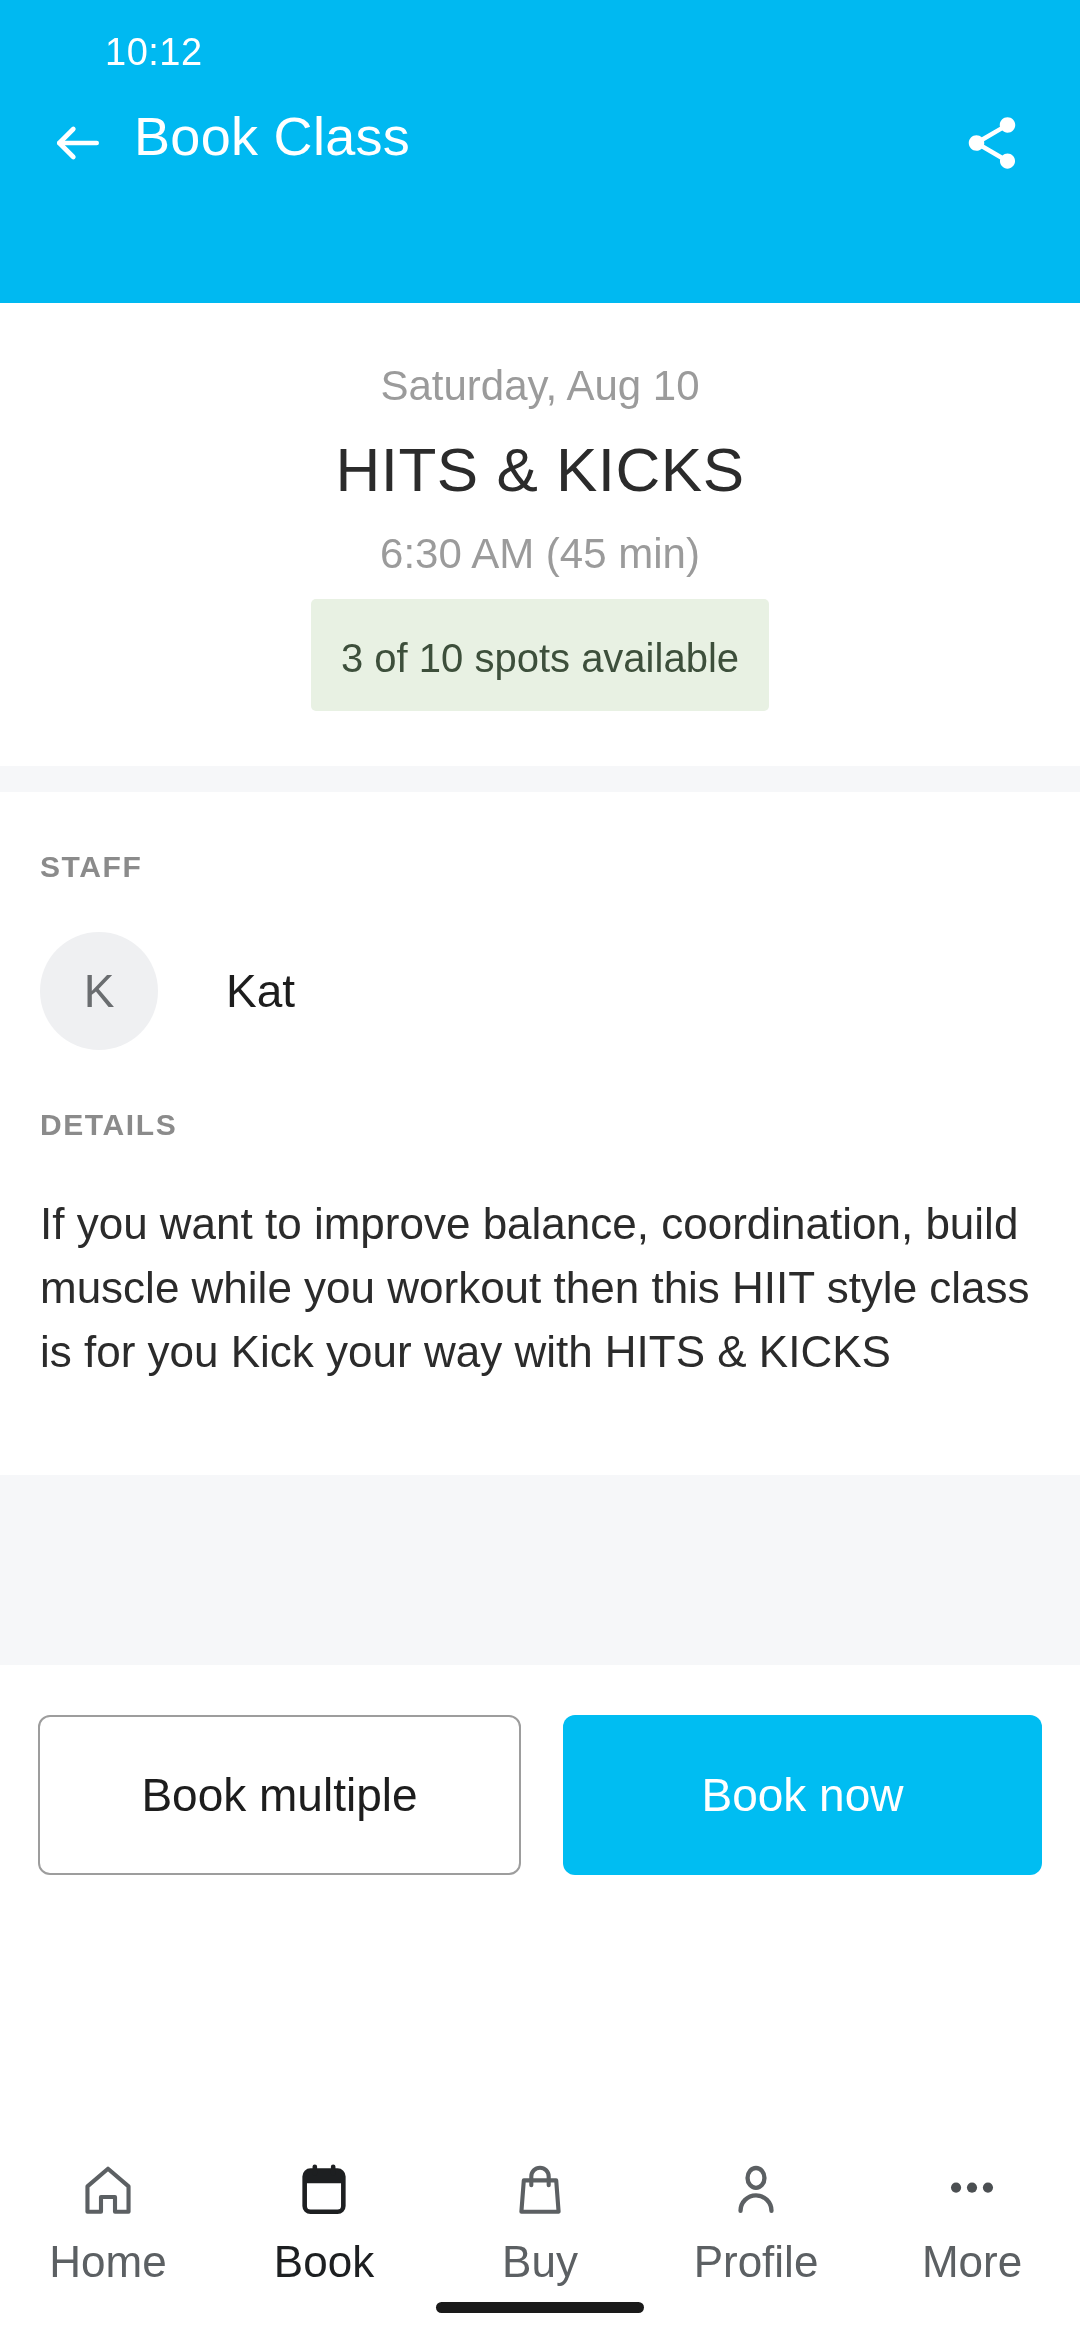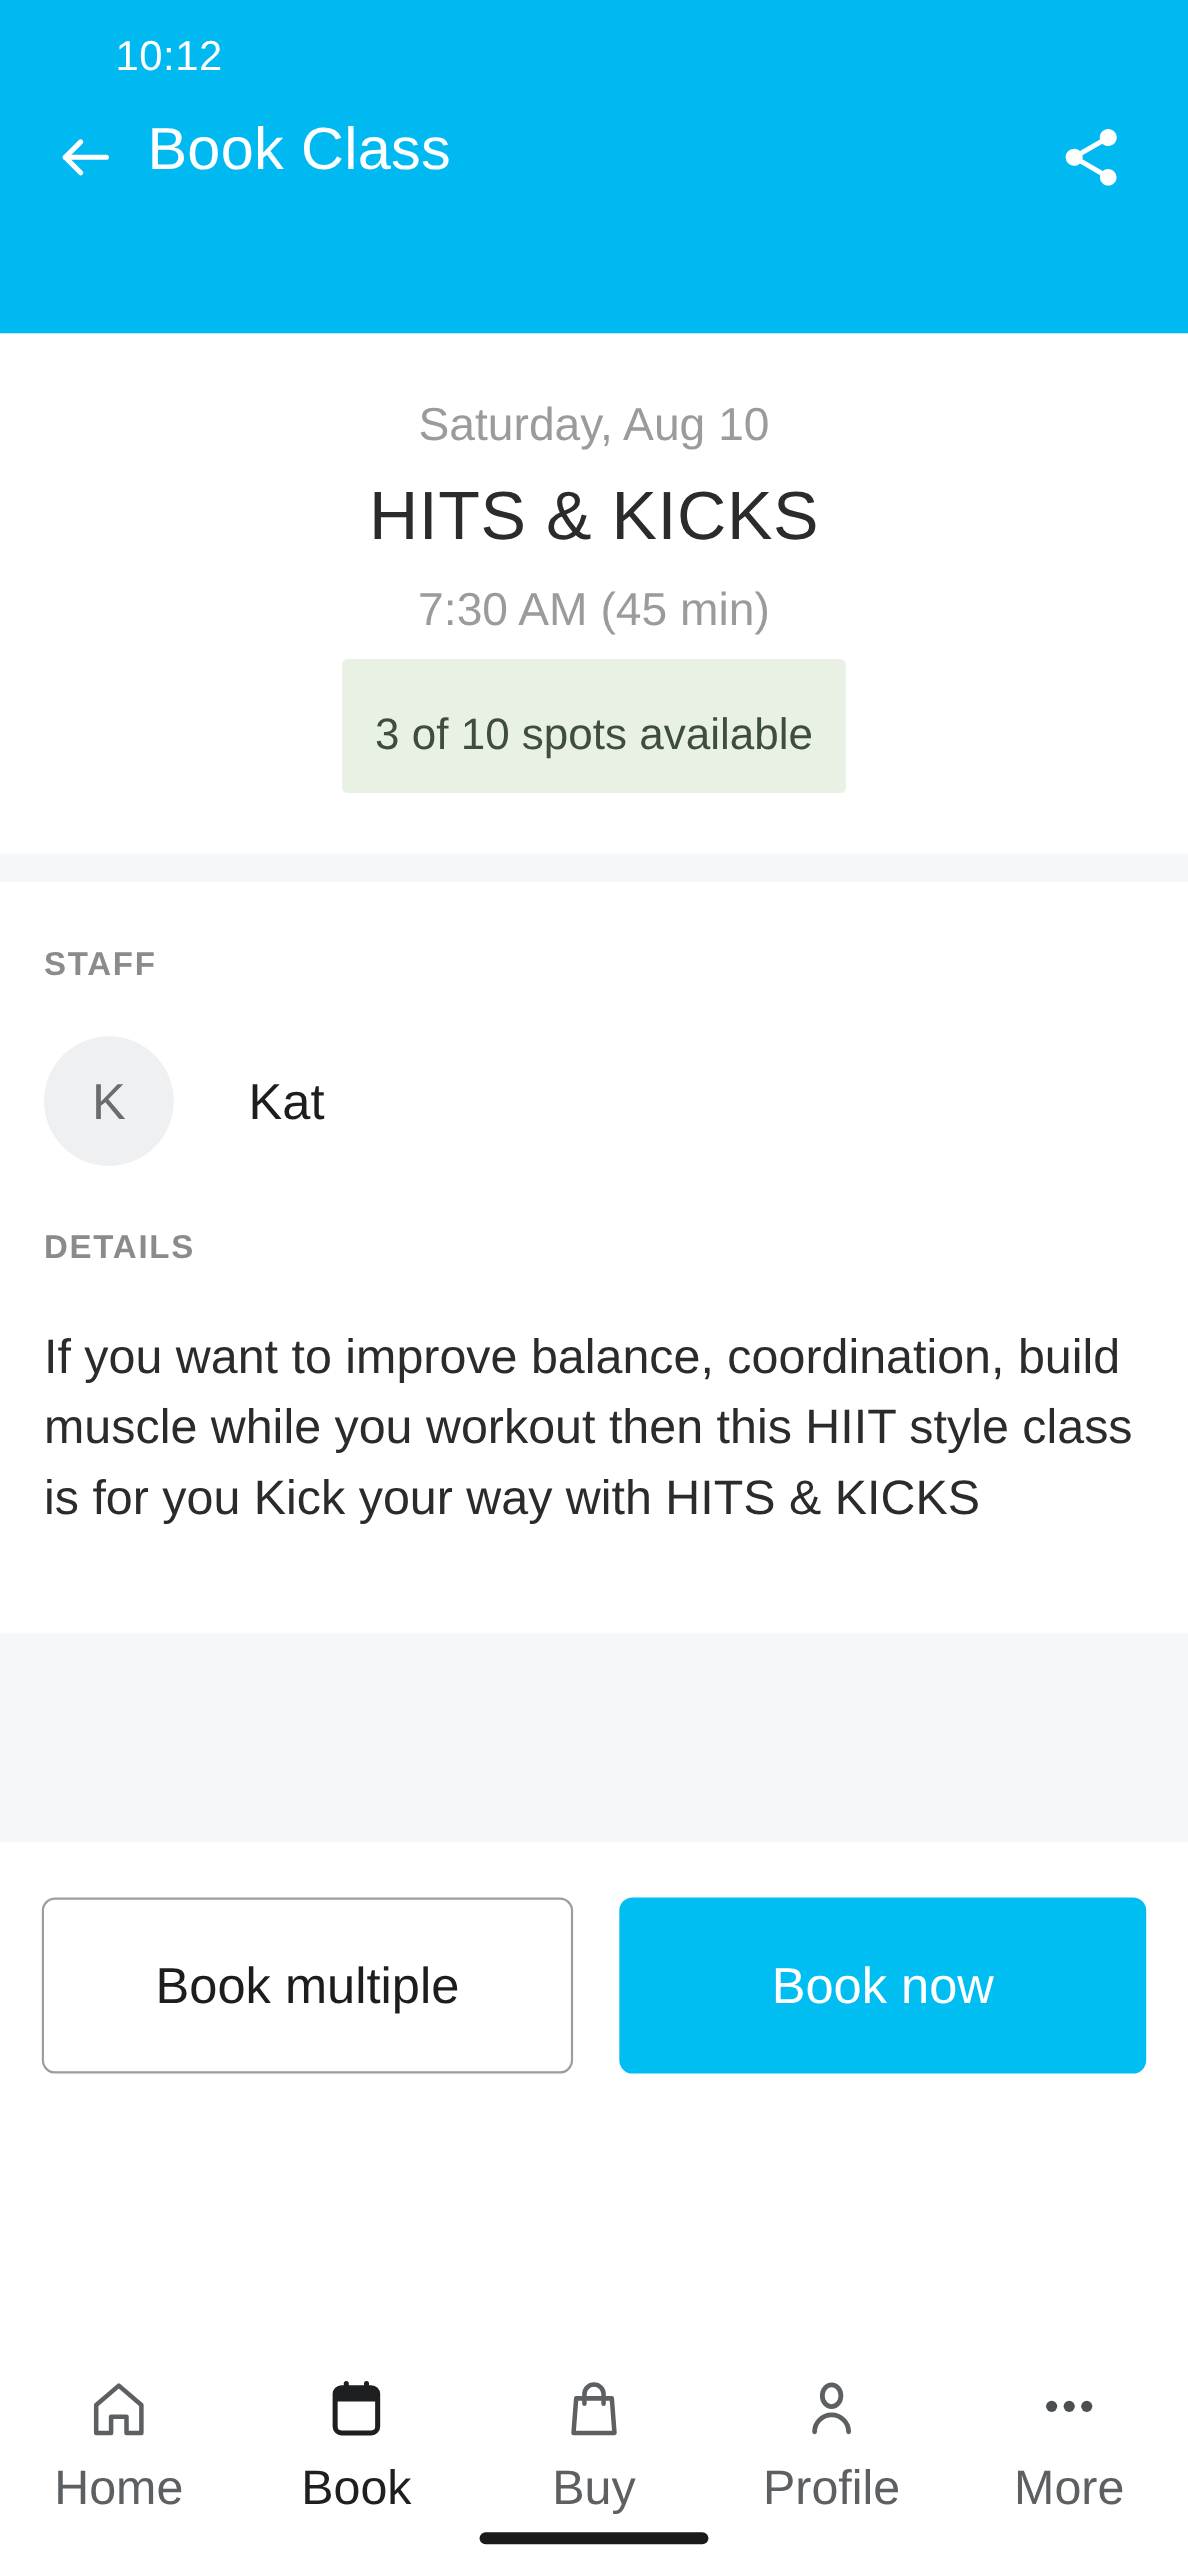--- a/index.html
+++ b/index.html
@@ -85,21 +85,21 @@
     line-height:1.1;
     margin-bottom:22px;
   }
   .badge-wrap { display:flex; justify-content:center; }
   .spots-badge {
     display:inline-block;
     background:#e8f1e3;
     color:#3d4f3b;
     font-size:40px;
     line-height:1;
-    padding:49px 30px 33px 30px;
+    padding:39px 30px 33px 30px;
     border-radius:5px;
   }
 
   
   .divider-band {
     background:#f6f7f9;
     height:26px;
     flex:0 0 26px;
     margin-top:55px;
   }
@@ -241,21 +241,21 @@
             <path d="M18 16.08c-.76 0-1.44.3-1.96.77L8.91 12.7c.05-.23.09-.46.09-.7s-.04-.47-.09-.7l7.05-4.11c.54.5 1.25.81 2.04.81 1.66 0 3-1.34 3-3s-1.34-3-3-3-3 1.34-3 3c0 .24.04.47.09.7L8.04 9.81C7.5 9.31 6.79 9 6 9c-1.66 0-3 1.34-3 3s1.34 3 3 3c.79 0 1.5-.31 2.04-.81l7.12 4.16c-.05.21-.08.43-.08.65 0 1.61 1.31 2.92 2.92 2.92s2.92-1.31 2.92-2.92-1.31-2.92-2.92-2.92z"></path>
           </svg>
         </span>
       </div>
     </div>
   </div>
 
   <div class="hero">
     <div class="hero-date">Saturday, Aug 10</div>
     <div class="hero-title">HITS &amp; KICKS</div>
-    <div class="hero-time">7:30 AM (45 min)</div>
+    <div class="hero-time">6:30 AM (45 min)</div>
     <div class="badge-wrap">
       <span class="spots-badge">3 of 10 spots available</span>
     </div>
   </div>
 
   <div class="divider-band"></div>
 
   <div class="content">
 
     <div class="section-label">STAFF</div>

